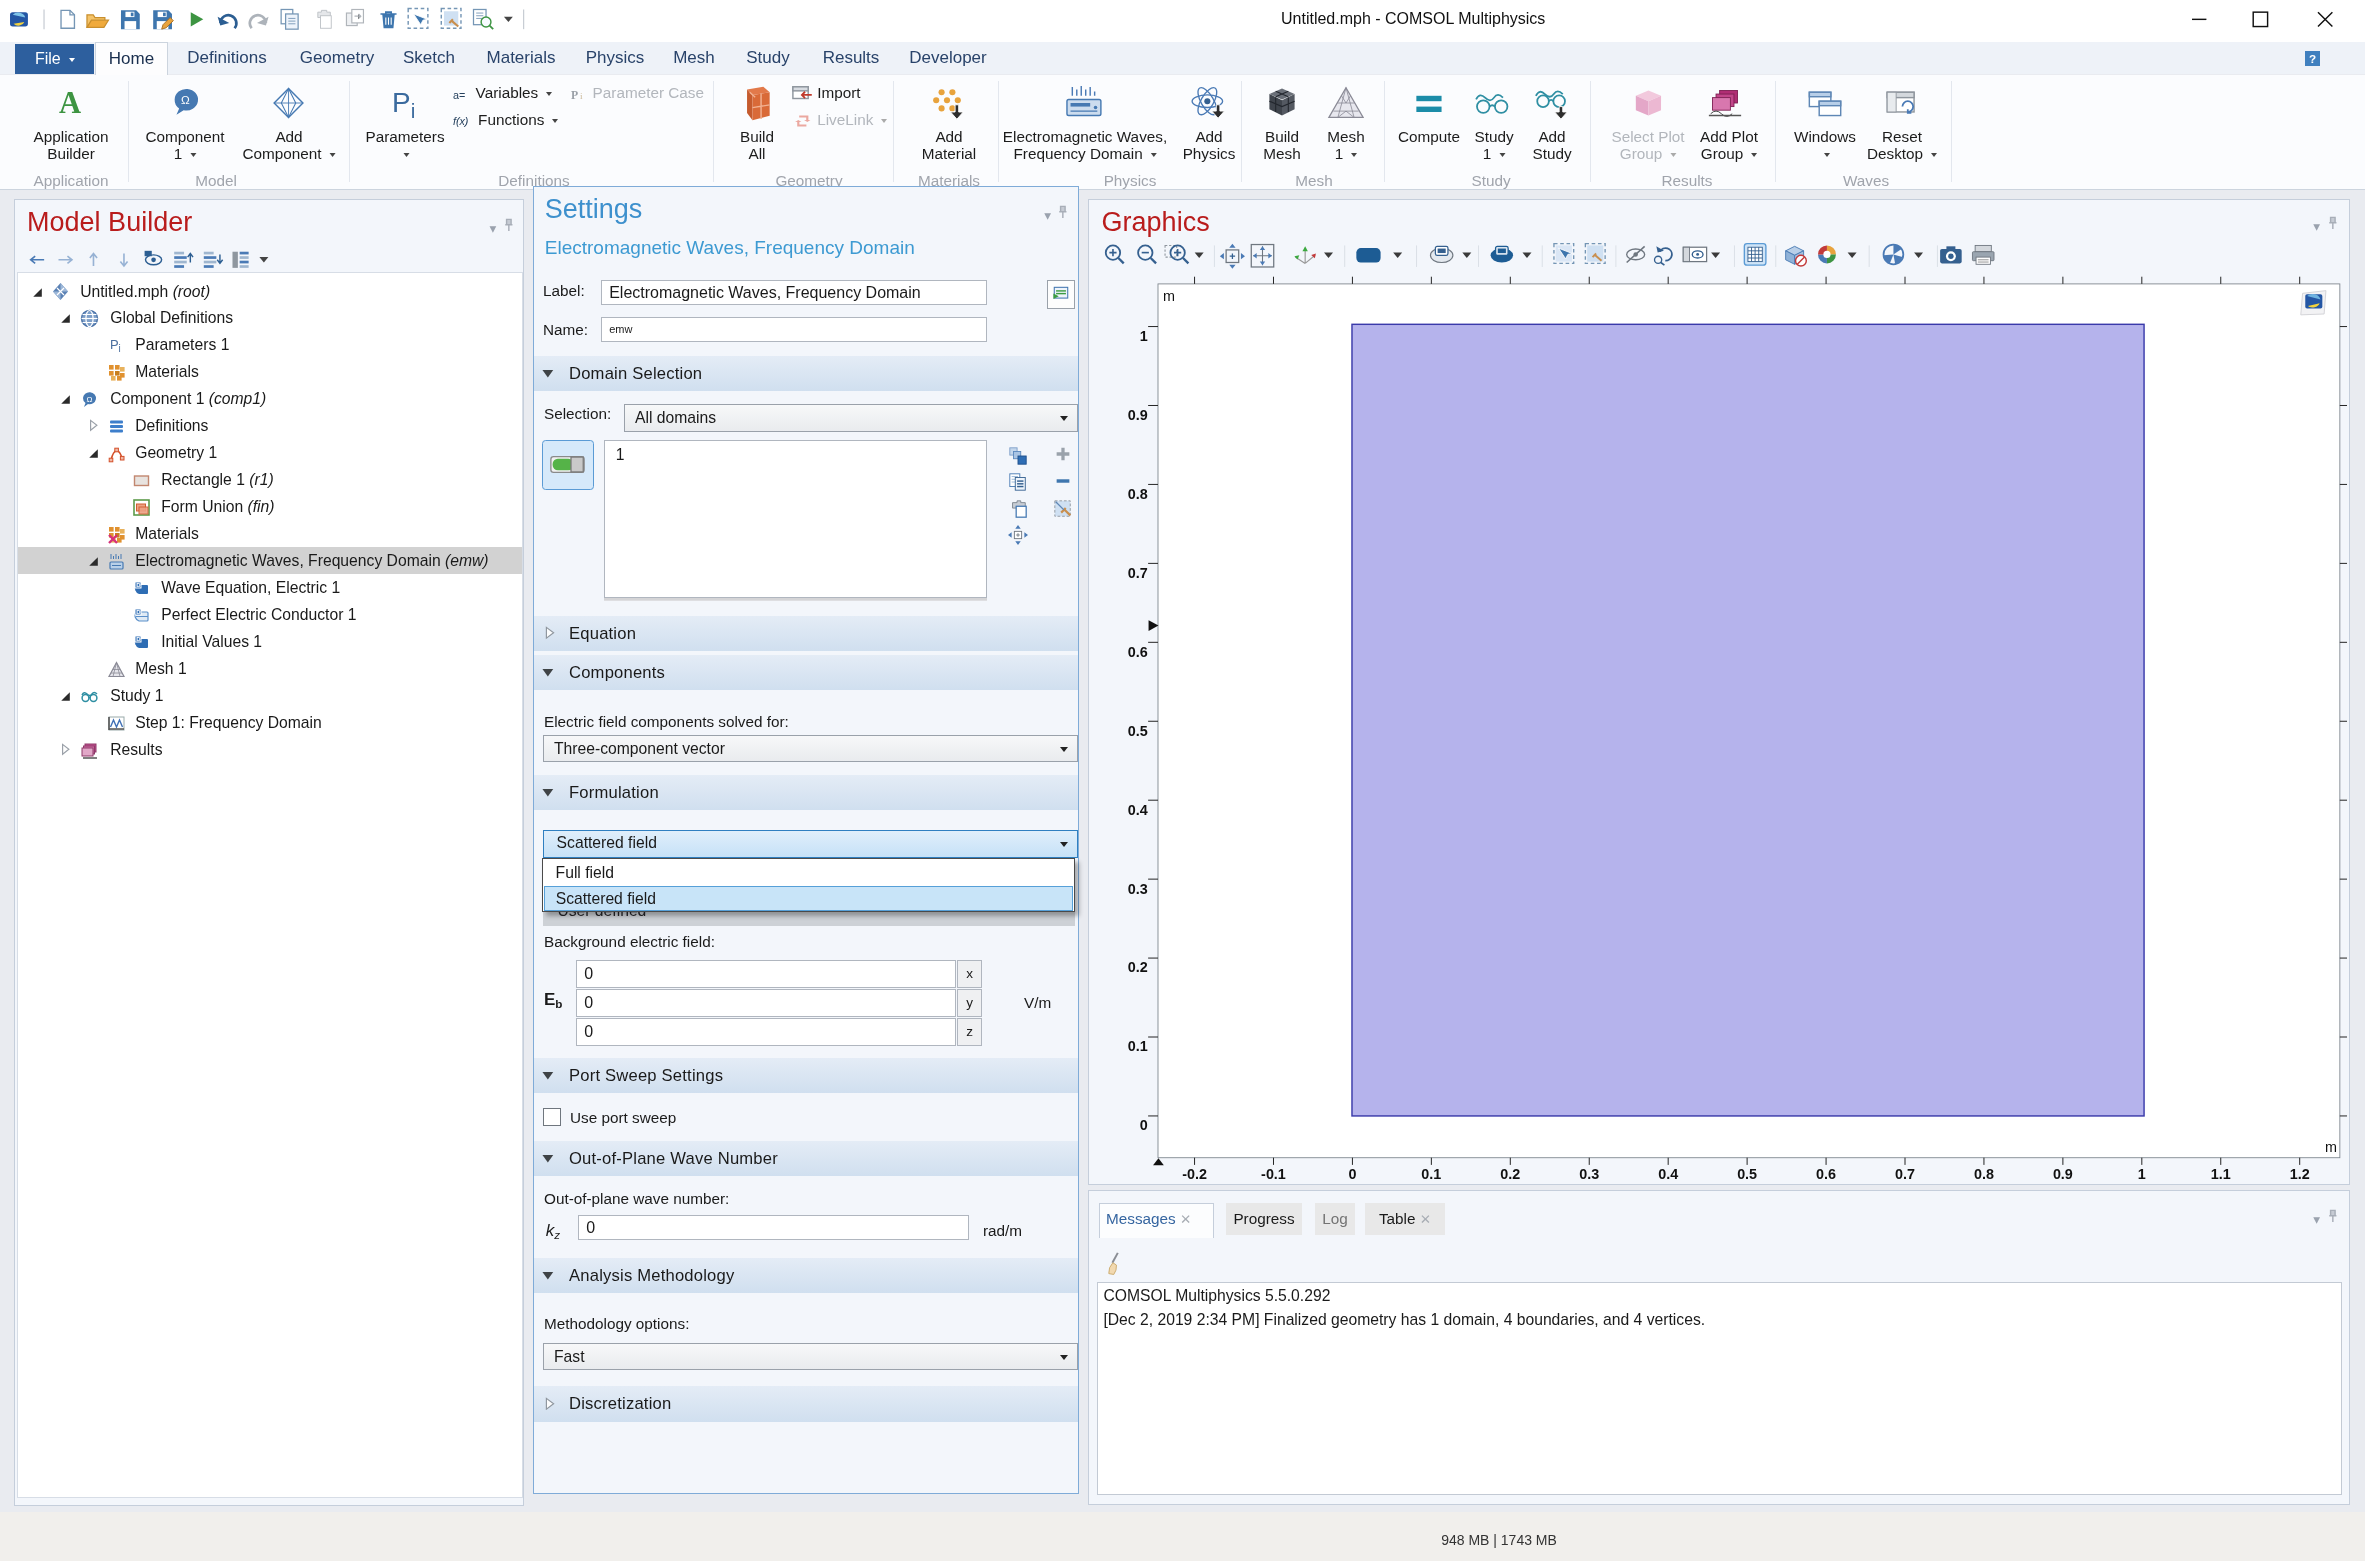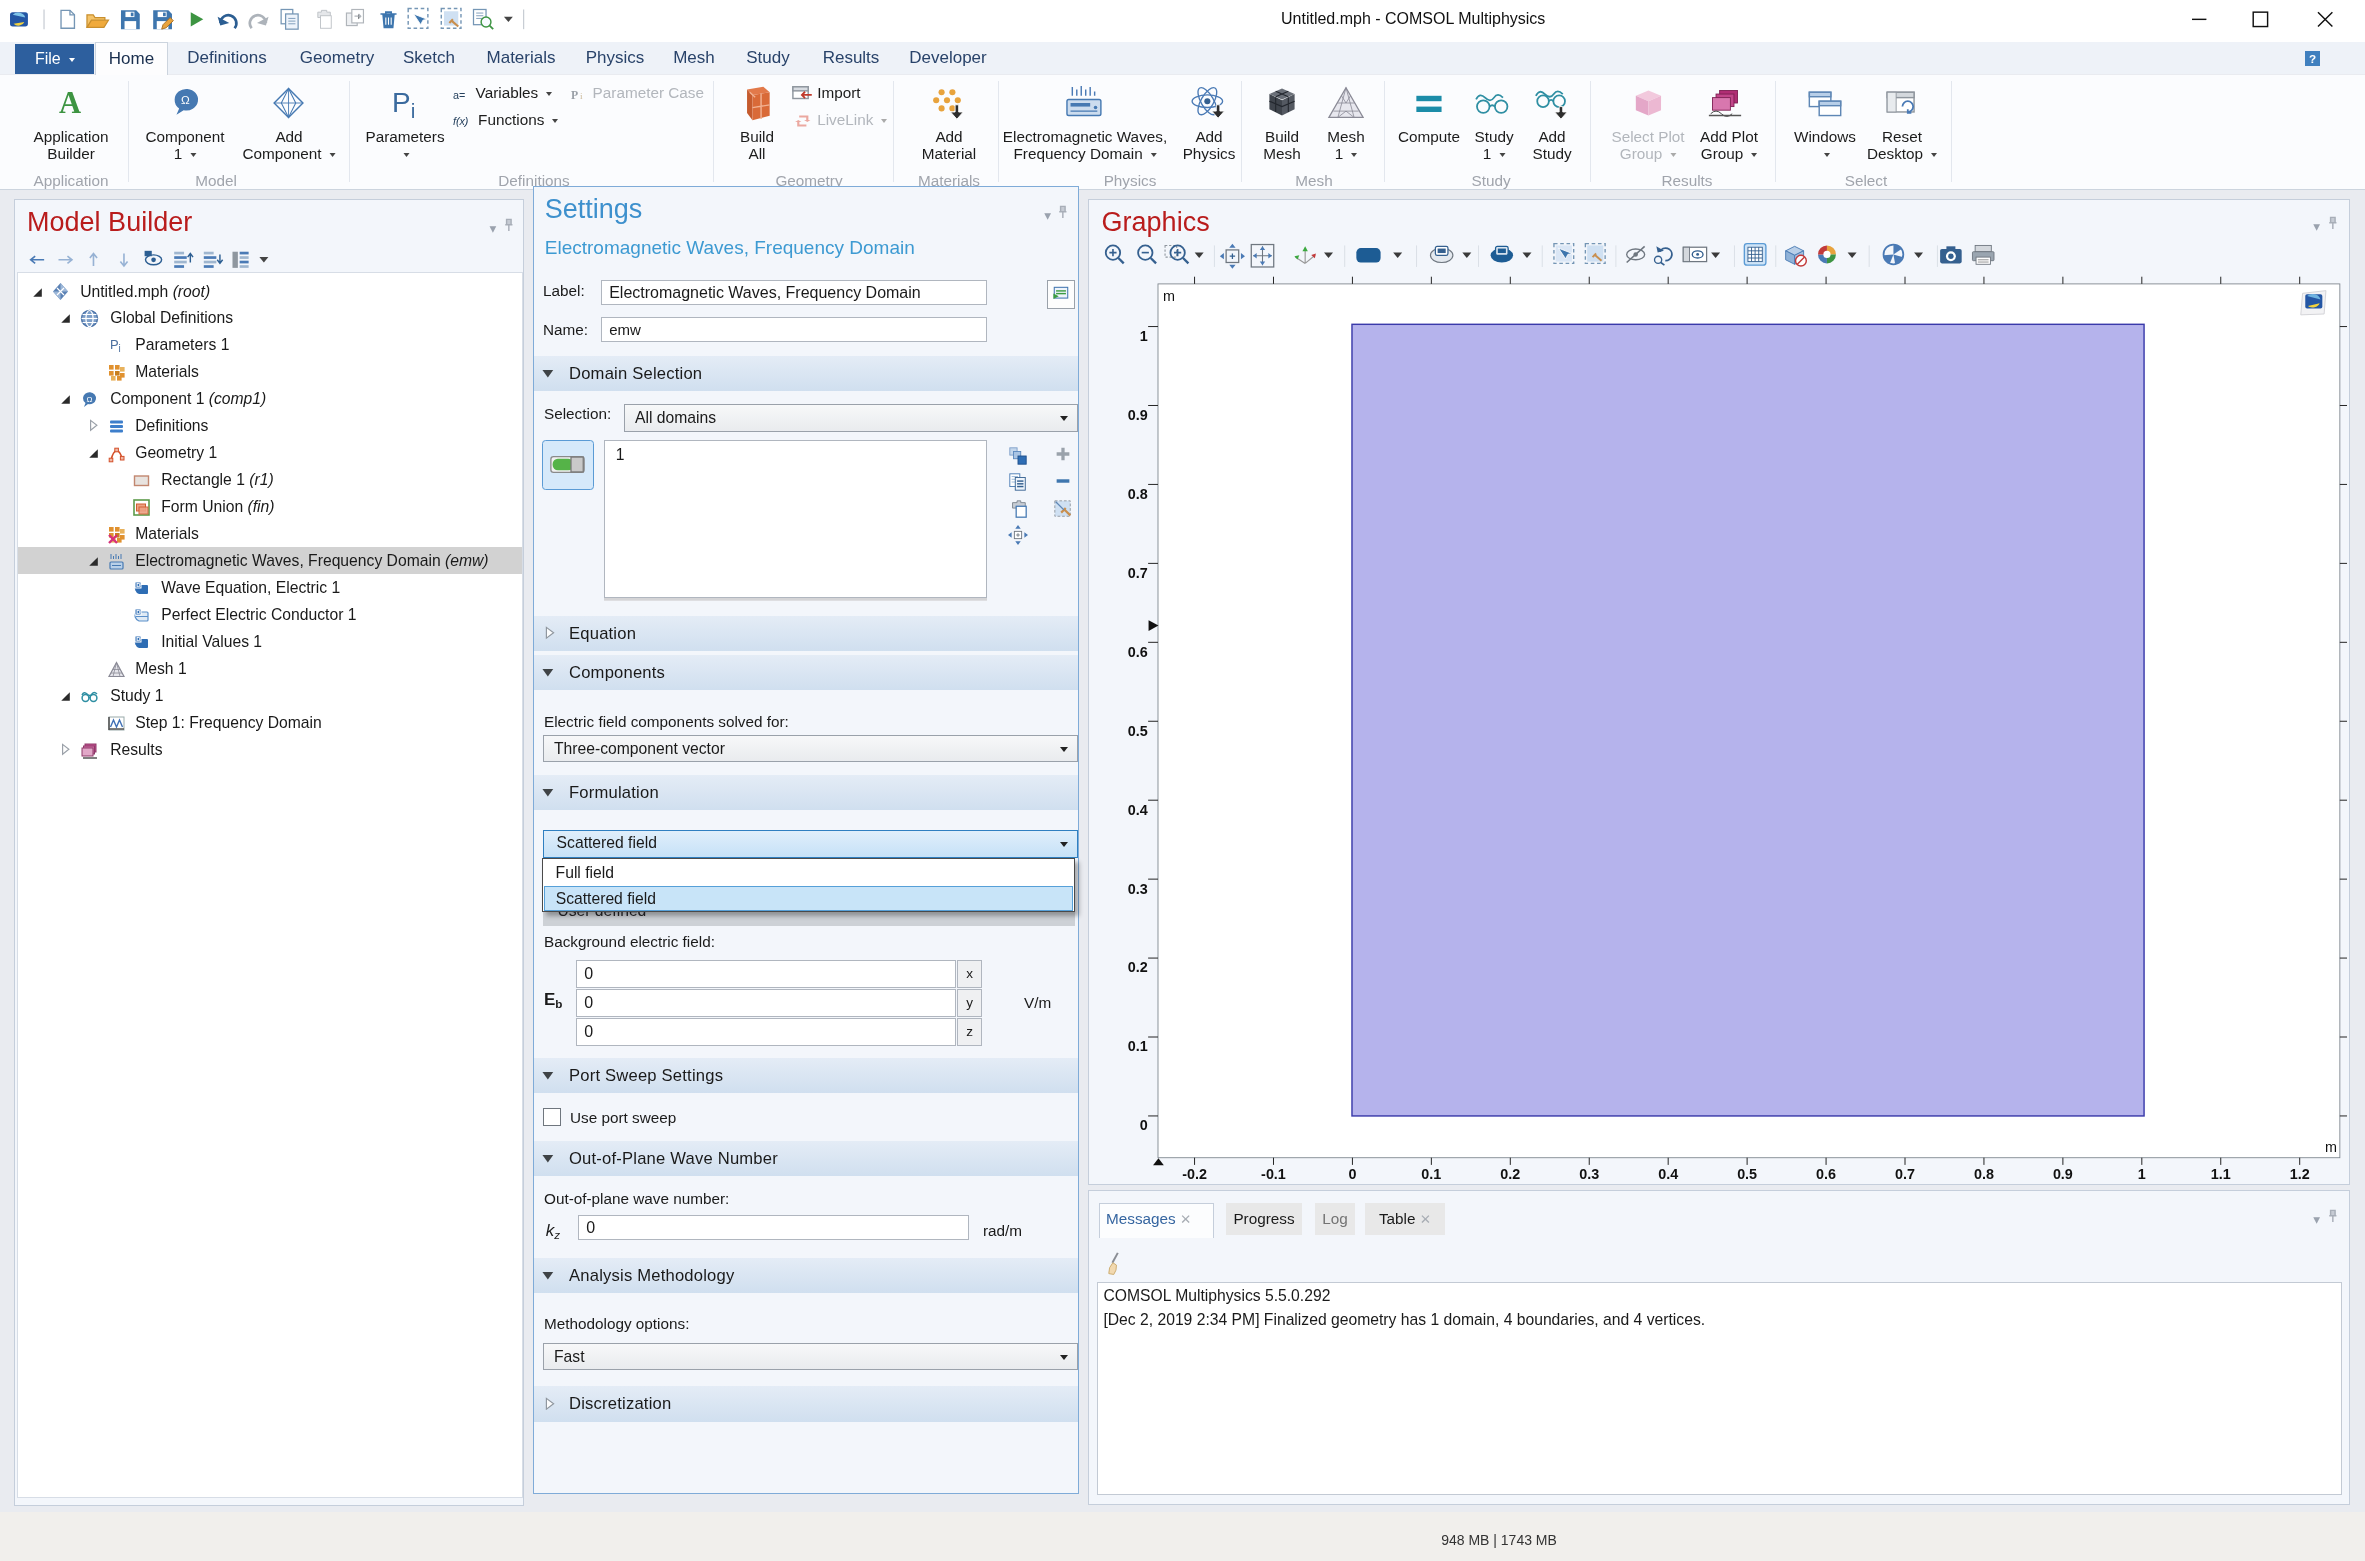--- a/index.html
+++ b/index.html
@@ -332,21 +332,21 @@
     </div>Windows<br><span class="dar"></span></div>
 <div class="ab rbtn ctr" style="left:1902px;color:#1c1c1c"><div class="ricbox">
       <svg width="43" height="36" viewBox="0 0 48 40" style="display:block;margin:0 auto 1.8px;">
         <rect x="8" y="8" width="30" height="22" fill="#fff" stroke="#8f969e" stroke-width="1.6"></rect>
         <rect x="8" y="8" width="30" height="6" fill="#d4d8dd" stroke="#8f969e" stroke-width="1.6"></rect>
         <rect x="8" y="8" width="10" height="22" fill="#e8ebee" stroke="#8f969e" stroke-width="1"></rect>
         <path d="M25 24 a6 6 0 1 1 6 6" fill="none" stroke="#4a7ab5" stroke-width="2"></path>
         <path d="M31 27 v4 h4" fill="none" stroke="#4a7ab5" stroke-width="2"></path>
       </svg>
     </div>Reset<br>Desktop <span class="dar"></span></div>
-<div class="ab rgl ctr" style="left:1866px">Select</div>
+<div class="ab rgl ctr" style="left:1866px">Waves</div>
 <div class="ab rsep" style="left:1951px"></div>
 
 <div class="ab panel" id="pmb">
   <div class="ab ptitle" style="left:11.7px;top:7.2px;">Model Builder</div>
   <div class="ab pinbox" style="right:27px;top:20px;">▾</div>
   <div class="ab" style="right:9px;top:18px;"><svg width="11.7" height="14.4" viewBox="0 0 13 16">
         <path d="M4 1.5 h5 v6 h-5 z M2.5 7.5 h8 M6.5 7.5 v7" stroke="#a8aeb8" stroke-width="1.6" fill="#c6cbd4"></path>
       </svg></div>
   <svg class="ab" style="left:12.6px;top:49px;" width="287" height="21.6" viewBox="0 0 320 24">
       <g stroke="#4a7ab5" stroke-width="1.8" fill="none">
@@ -530,21 +530,21 @@
   <div class="ab" style="left:10.8px;top:50px;font-size:19px;color:#3d9ad2;">Electromagnetic Waves, Frequency Domain</div>
   <div class="slab" style="left:9px;top:95px;">Label:</div>
 <div class="fld" style="left:67px;top:93px;width:386px;height:25px;line-height:23.4px;font-size:16px;">Electromagnetic Waves, Frequency Domain</div>
 <div class="ab" style="left:513px;top:93px;width:28px;height:29px;background:#fdfdfd;border:0.9px solid #9aa1aa;"><svg width="26" height="27" viewBox="0 0 29 28">
         <rect x="7" y="6" width="15" height="12" fill="#eef4fb" stroke="#4679b2" stroke-width="1.2"></rect>
         <line x1="9" y1="10" x2="20" y2="10" stroke="#3c9c42" stroke-width="1.6"></line>
         <line x1="9" y1="13" x2="20" y2="13" stroke="#3c9c42" stroke-width="1.6"></line>
         <path d="M6 13 l6 3 -6 3 z" fill="#3c9c42"></path>
       </svg></div>
 <div class="slab" style="left:9px;top:134px;">Name:</div>
-<div class="fld" style="left:67px;top:130px;width:386px;height:25px;line-height:23.4px;font-size:15px;">emw</div>
+<div class="fld" style="left:67px;top:130px;width:386px;height:25px;line-height:23.4px;font-size:11px;">emw</div>
 <div class="shead" style="top:169px;height:35px;line-height:35px;"><svg class="ab" style="left:8px;top:12.6px" width="11.7" height="10" viewBox="0 0 13 11">
         <path d="M0.5 1 h12 l-6 8.5 z" fill="#3f4346"></path>
       </svg><span class="tx">Domain Selection</span></div>
 <div class="slab" style="left:10px;top:218px;">Selection:</div>
 <div class="combo" style="left:90px;top:217px;width:454px;height:28px;line-height:26px;font-size:15.7px;">All domains<span class="cmar"></span></div>
 <div class="ab" style="left:8px;top:253px;width:52px;height:50px;background:#d6e9fa;border:1.8px solid #5b9bd5;border-radius:3.6px;"><svg width="49" height="47" viewBox="0 0 56 52">
         <rect x="9" y="17" width="38" height="18" rx="3" fill="#f0f0f0" stroke="#8a8a8a" stroke-width="1.5"></rect>
         <rect x="11" y="19.5" width="24" height="13" rx="6" fill="#55b348"></rect>
         <rect x="32" y="17.5" width="14" height="17" fill="#c9c9c9" stroke="#7a7a7a" stroke-width="1.5"></rect>
       </svg></div>

